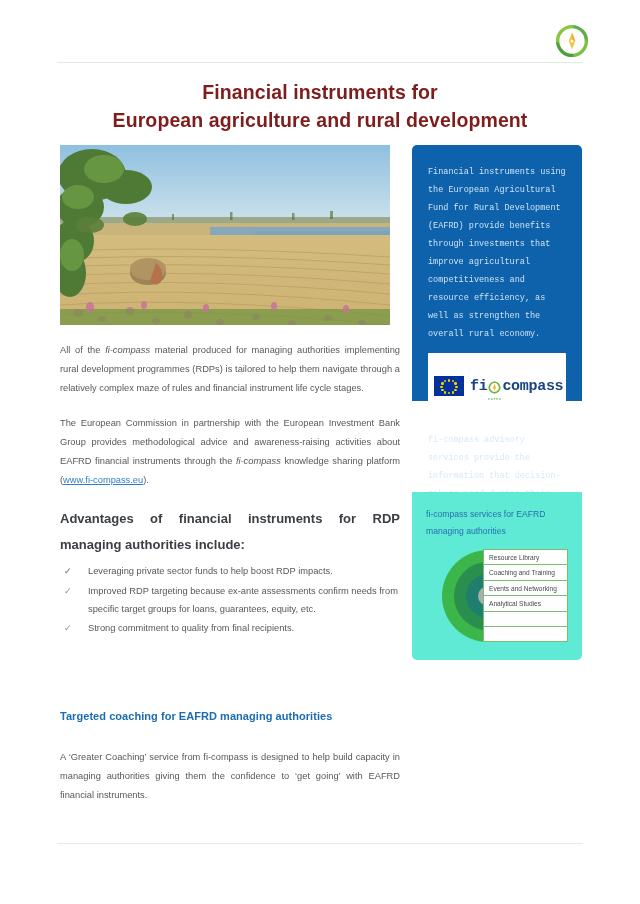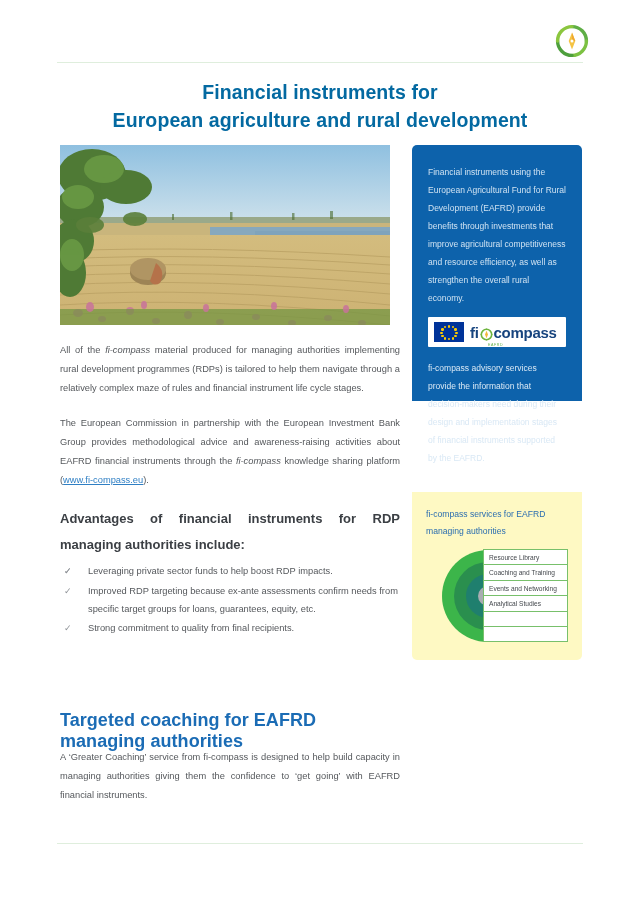--- a/index.html
+++ b/index.html
@@ -32,21 +32,21 @@
     top: 843px; left: 57px;
     width: 526px; height: 1px;
     background: #dfeedd;
   }
 
   .doc-title {
     position: absolute;
     top: 78px; left: 60px;
     width: 520px;
     text-align: center;
-    color: #0369a1;
+    color: #7f1d1d;
     font-size: 19.5px;
     font-weight: bold;
     line-height: 1.46;
     letter-spacing: 0.1px;
   }
 
   
   .photo {
     position: absolute;
     top: 145px; left: 60px;
@@ -93,21 +93,21 @@
     position: absolute;
     left: 4px; top: 0;
     color: #8d9196;
     font-size: 9px;
   }
 
   .section-head {
     position: absolute;
     top: 710px; left: 60px;
     width: 340px;
-    font-size: 18px;
+    font-size: 11px;
     font-weight: bold;
     color: #1b6cb5;
     letter-spacing: 0.05px;
   }
   .section-para {
     position: absolute;
     top: 748px; left: 60px;
     width: 340px;
     font-size: 9.3px;
     line-height: 2.07;
@@ -116,32 +116,33 @@
   }
 
   
   .blue-panel {
     position: absolute;
     top: 145px; left: 412px;
     width: 170px; height: 256px;
     background: #0d62ab;
     border-radius: 5px 5px 0 0;
     padding: 18px 16px 0 16px;
+    font-family: Liberation Mono, monospace;
   }
   .blue-text {
     font-size: 8.5px;
     line-height: 2.12;
     color: #cfe2f2;
   }
   .blue-text.second { color: #d9e8f5; }
 
   .logo-box {
     background: #ffffff;
     margin: 10px 0 12px 0;
-    padding: 5px 6px;
+    padding: 23px 6px;
     display: flex;
     align-items: center;
     gap: 6px;
     border-radius: 1px;
   }
   .eu-flag {
     width: 30px; height: 20px;
     background: #003399;
     position: relative;
     flex: 0 0 auto;
@@ -175,21 +176,21 @@
     font-weight: normal;
     color: #5fae46;
     letter-spacing: 0.6px;
   }
 
   
   .gray-panel {
     position: absolute;
     top: 492px; left: 412px;
     width: 170px; height: 168px;
-    background: #fef9c3;
+    background: #5eead4;
     border-radius: 0 0 5px 5px;
     padding: 14px 14px 0 14px;
   }
   .gray-head {
     font-size: 8.6px;
     line-height: 1.95;
     color: #2b6eb0;
     margin-bottom: 8px;
   }
 

